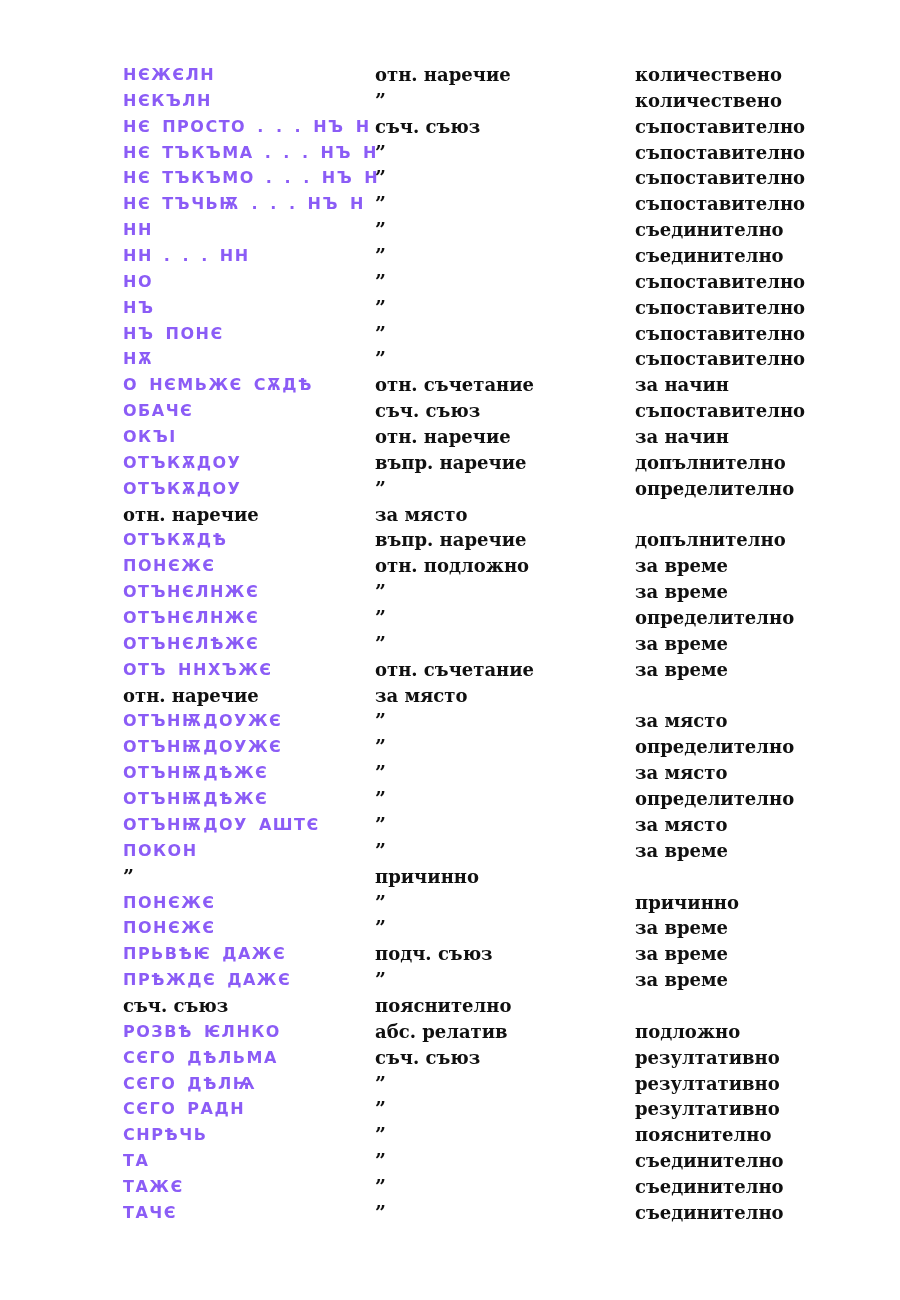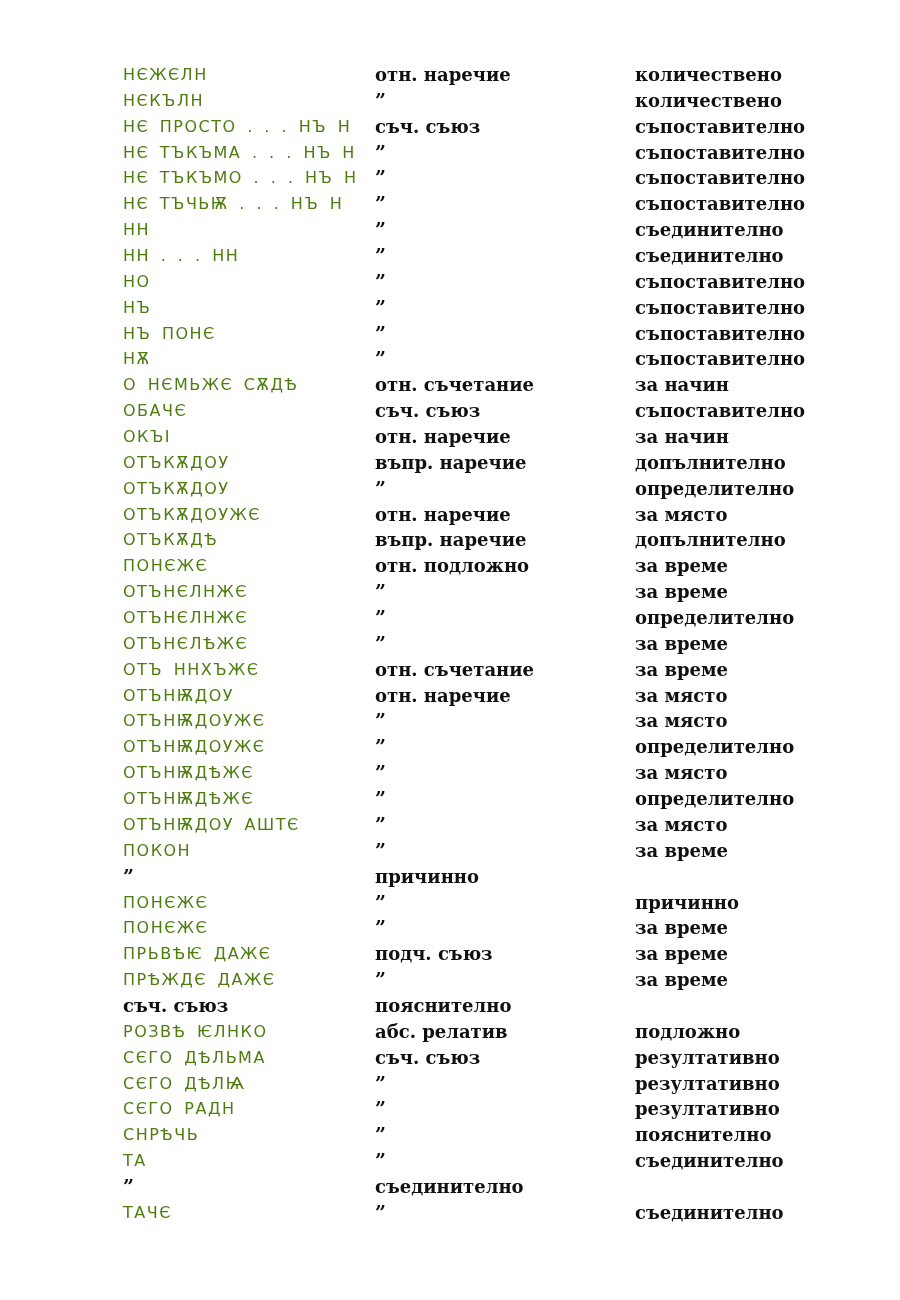--- a/index.html
+++ b/index.html
@@ -24,25 +24,25 @@
   }
   .row {
     display: grid;
     grid-template-columns: 252px 260px 1fr;
     height: 25.87px;
     line-height: 25.87px;
     white-space: nowrap;
   }
   .c1 {
     font-family: "DejaVu Sans", sans-serif;
-    font-weight: normal;
+    font-weight: bold;
     font-size: 16px;
     letter-spacing: 1.5px;
     word-spacing: 4px;
-    color: #4d7c0f;
+    color: #8b5cf6;
   }
   .c2, .c3 {
     font-family: "DejaVu Serif", serif;
     font-weight: bold;
     font-size: 18px;
     color: #101010;
   }
   .c2.ditto {
     font-size: 19px;
   }
@@ -131,21 +131,20 @@
         <span class="c1">ОТЪКѪДОУ</span>
         <span class="c2">въпр. наречие</span>
         <span class="c3">допълнително</span>
       </div>
       <div class="row">
         <span class="c1">ОТЪКѪДОУ</span>
         <span class="c2 ditto">”</span>
         <span class="c3">определително</span>
       </div>
       <div class="row">
-        <span class="c1">ОТЪКѪДОУЖЄ</span>
         <span class="c2">отн. наречие</span>
         <span class="c3">за място</span>
       </div>
       <div class="row">
         <span class="c1">ОТЪКѪДѢ</span>
         <span class="c2">въпр. наречие</span>
         <span class="c3">допълнително</span>
       </div>
       <div class="row">
         <span class="c1">ПОНЄЖЄ</span>
@@ -166,21 +165,20 @@
         <span class="c1">ОТЪНЄЛѢЖЄ</span>
         <span class="c2 ditto">”</span>
         <span class="c3">за време</span>
       </div>
       <div class="row">
         <span class="c1">ОТЪ ННХЪЖЄ</span>
         <span class="c2">отн. съчетание</span>
         <span class="c3">за време</span>
       </div>
       <div class="row">
-        <span class="c1">ОТЪНѬДОУ</span>
         <span class="c2">отн. наречие</span>
         <span class="c3">за място</span>
       </div>
       <div class="row">
         <span class="c1">ОТЪНѬДОУЖЄ</span>
         <span class="c2 ditto">”</span>
         <span class="c3">за място</span>
       </div>
       <div class="row">
         <span class="c1">ОТЪНѬДОУЖЄ</span>
@@ -259,20 +257,21 @@
         <span class="c1">СНРѢЧЬ</span>
         <span class="c2 ditto">”</span>
         <span class="c3">пояснително</span>
       </div>
       <div class="row">
         <span class="c1">ТА</span>
         <span class="c2 ditto">”</span>
         <span class="c3">съединително</span>
       </div>
       <div class="row">
+        <span class="c1">ТАЖЄ</span>
         <span class="c2 ditto">”</span>
         <span class="c3">съединително</span>
       </div>
       <div class="row">
         <span class="c1">ТАЧЄ</span>
         <span class="c2 ditto">”</span>
         <span class="c3">съединително</span>
       </div>
     </div>
 </div>

